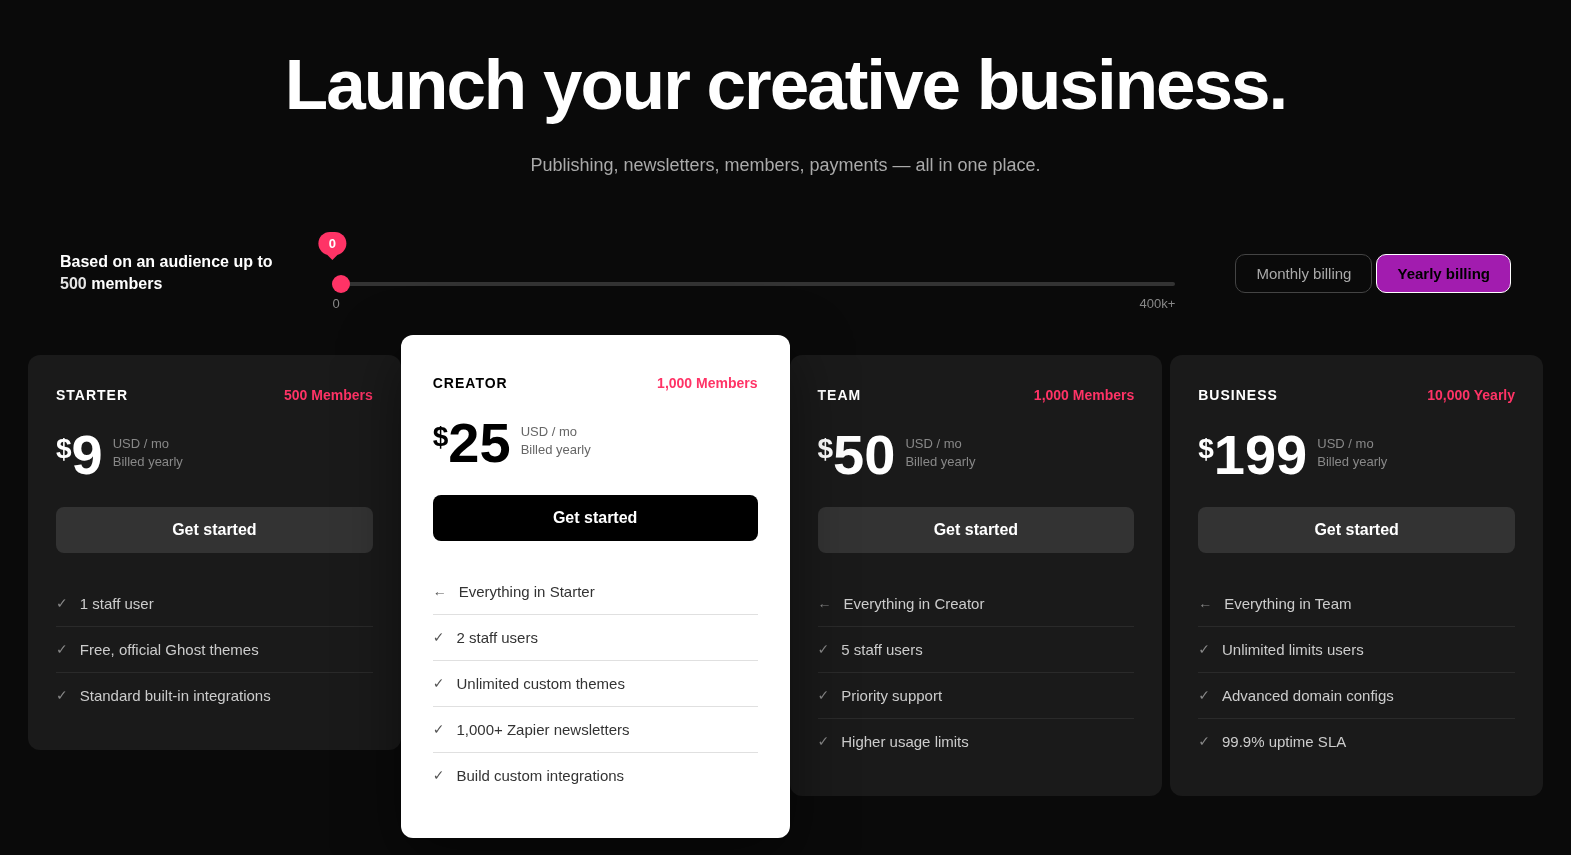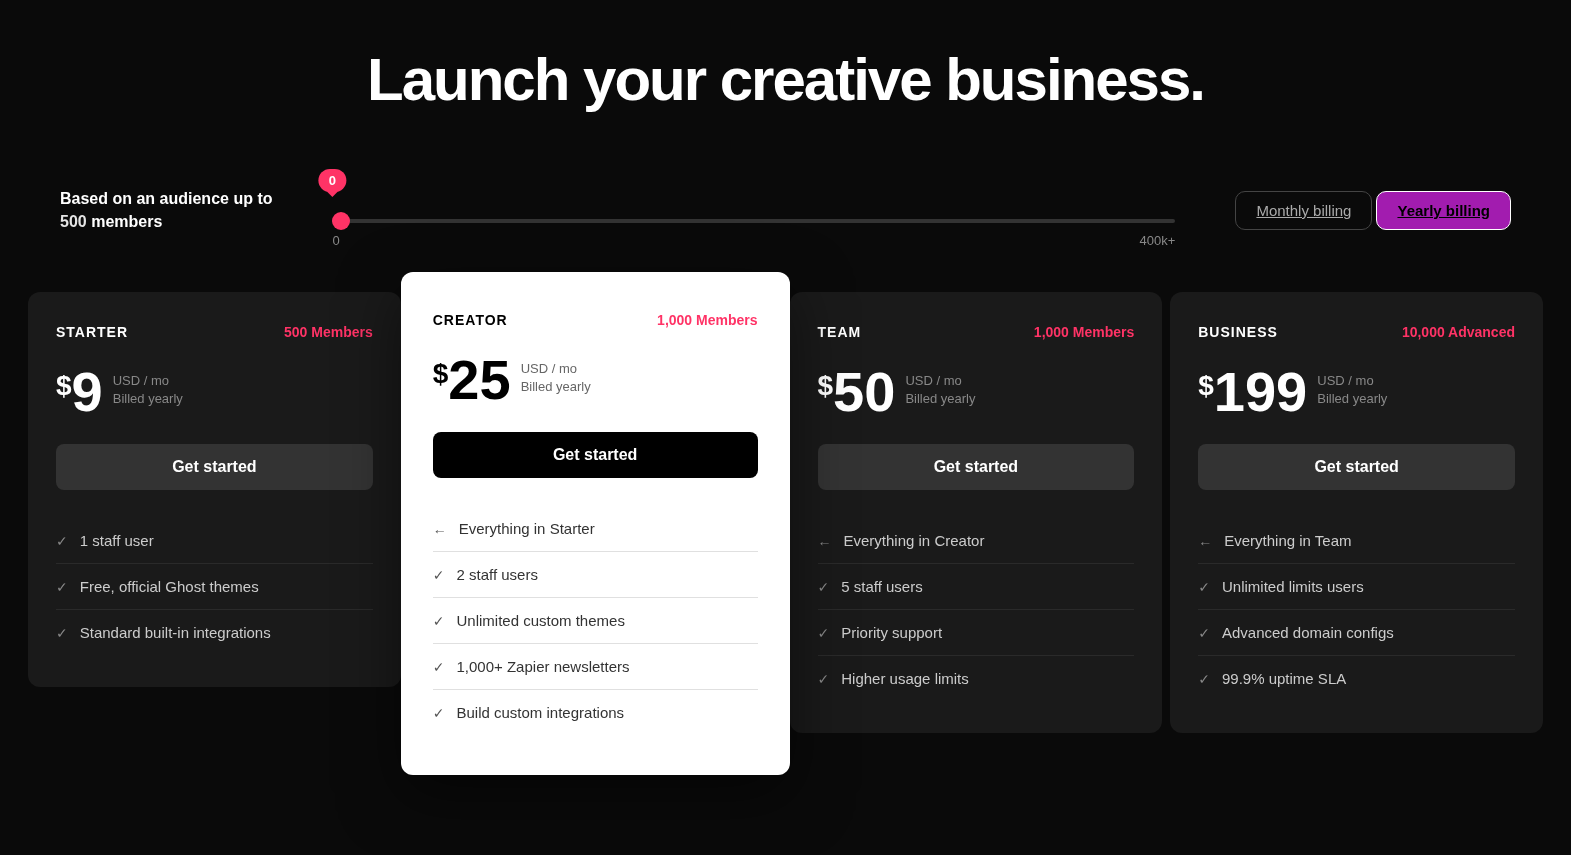--- a/index.html
+++ b/index.html
@@ -9,25 +9,25 @@
       font-family: -apple-system, BlinkMacSystemFont, 'Segoe UI', sans-serif;
       min-height: 855px;
       overflow-x: hidden;
     }
 
     .hero {
       text-align: center;
       padding: 48px 20px 32px;
     }
     .hero-title {
-      font-size: 60px;
+      font-size: 71px;
       font-weight: 800;
       letter-spacing: -2px;
       line-height: 1.05;
-      margin-bottom: 2px;
+      margin-bottom: 32px;
     }
     .hero-subtitle {
       font-size: 18px;
       color: #aaa;
       font-weight: 400;
     }
 
     .controls-row {
       display: flex;
       align-items: center;
@@ -110,21 +110,20 @@
     }
     .billing-btn {
       padding: 10px 20px;
       border-radius: 10px;
       font-size: 15px;
       cursor: pointer;
       font-weight: 500;
       border: 1px solid #444;
       background: transparent;
       color: #aaa;
-      text-decoration: underline;
     }
     .billing-btn.active {
       background: #a21caf;
       color: #000;
       border-color: #fff;
       font-weight: 600;
     }
 
     .plans-container {
       display: grid;
@@ -263,20 +262,21 @@
     }
     .plan-card.highlighted .feature-arrow {
       color: #555;
     }
   </style>
 </head>
 <body>
 
 <div class="hero">
   <h1 class="hero-title">Launch your creative business.</h1>
+  <p class="hero-subtitle">Publishing, newsletters, members, payments — all in one place.</p>
 </div>
 
 <div class="controls-row">
   <div class="audience-label">
     <span>Based on an audience up to</span><br>
     <span class="accent">500</span>
     <span>members</span>
   </div>
 
   <div class="slider-wrapper">
@@ -396,21 +396,21 @@
       </li>
         <li class="plan-feature-item" style="border-bottom-color:#2a2a2a;color:#ccc">
         <span class="feature-icon" style="color:#888">✓</span>
         <span>Higher usage limits</span>
       </li>
     </ul>
   </div>
     <div class="plan-card">
     <div class="plan-header">
       <span class="plan-name">BUSINESS</span>
-      <span class="plan-members">10,000 Advanced</span>
+      <span class="plan-members">10,000 Yearly</span>
     </div>
     <div class="plan-price-row">
       <div class="plan-price-amount">
         <span class="plan-price-dollar">$</span>
         <span class="plan-price-number">199</span>
       </div>
       <div class="plan-price-meta">
         <span>USD / mo</span>
         <span>Billed yearly</span>
       </div>

